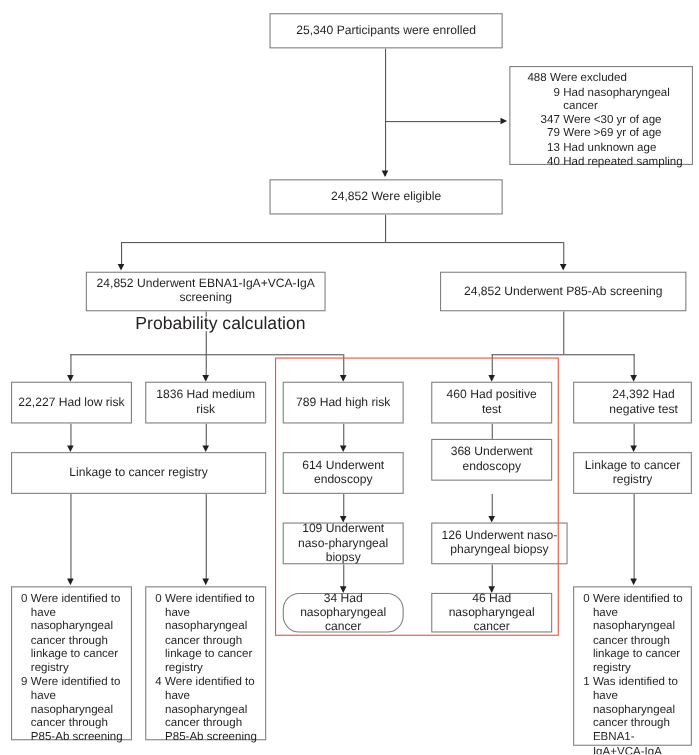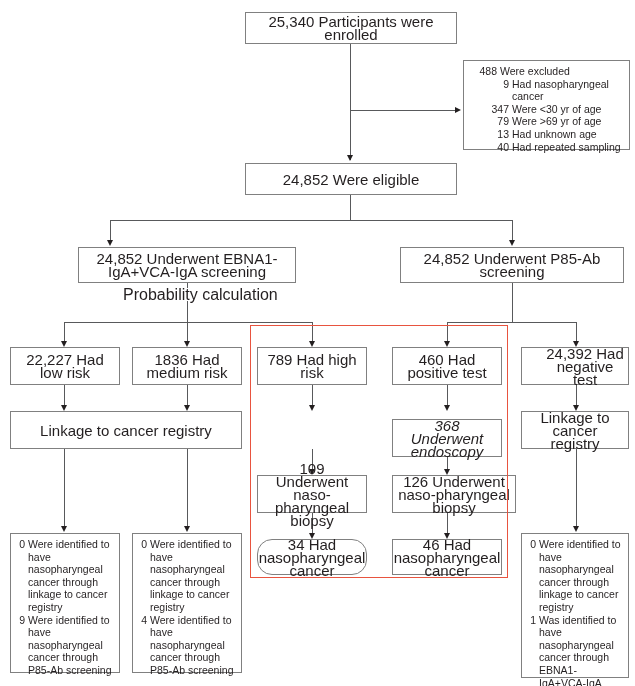--- a/index.html
+++ b/index.html
@@ -20,21 +20,21 @@
   }
   .box {
     position: absolute;
     box-sizing: border-box;
     border: 1px solid #808080;
     background: #ffffff;
     display: flex;
     align-items: center;
     justify-content: center;
     text-align: center;
-    font-size: 15px;
+    font-size: 11px;
     line-height: 13px;
     color: #231f20;
     padding: 2px 4px;
     z-index: 3;
   }
   .listbox {
     position: absolute;
     box-sizing: border-box;
     border: 1px solid #808080;
     background: #ffffff;
@@ -187,21 +187,22 @@
   <div class="vline" style="left:312px; top:385px; height:22px;"></div>
   <div class="vline" style="left:447px; top:385px; height:22px;"></div>
   <div class="vline" style="left:576px; top:385px; height:22px;"></div>
   <div class="arrow-down" style="left:60.5px; top:405px;"></div>
   <div class="arrow-down" style="left:183.5px; top:405px;"></div>
   <div class="arrow-down" style="left:308.5px; top:405px;"></div>
   <div class="arrow-down" style="left:443.5px; top:405px;"></div>
   <div class="arrow-down" style="left:572.5px; top:405px;"></div>
 
   <div class="box" style="left:10px; top:411px; width:232px; height:38px;">Linkage to cancer registry</div>
-  <div class="box" style="left:392px; top:419px; width:110px; height:38px;font-style:italic;">368 Underwent endoscopy</div>
+  <div class="box" style="left:257px; top:411px; width:110px; height:38px;">614 Underwent endoscopy</div>
+  <div class="box" style="left:392px; top:399px; width:110px; height:38px;">368 Underwent endoscopy</div>
   <div class="box" style="left:521px; top:411px; width:108px; height:38px;">Linkage to cancer registry</div>
 
   <div class="vline" style="left:64px; top:449px; height:79px;"></div>
   <div class="vline" style="left:187px; top:449px; height:79px;"></div>
   <div class="arrow-down" style="left:60.5px; top:526px;"></div>
   <div class="arrow-down" style="left:183.5px; top:526px;"></div>
 
   <div class="vline" style="left:576px; top:449px; height:79px;"></div>
   <div class="arrow-down" style="left:572.5px; top:526px;"></div>
 

